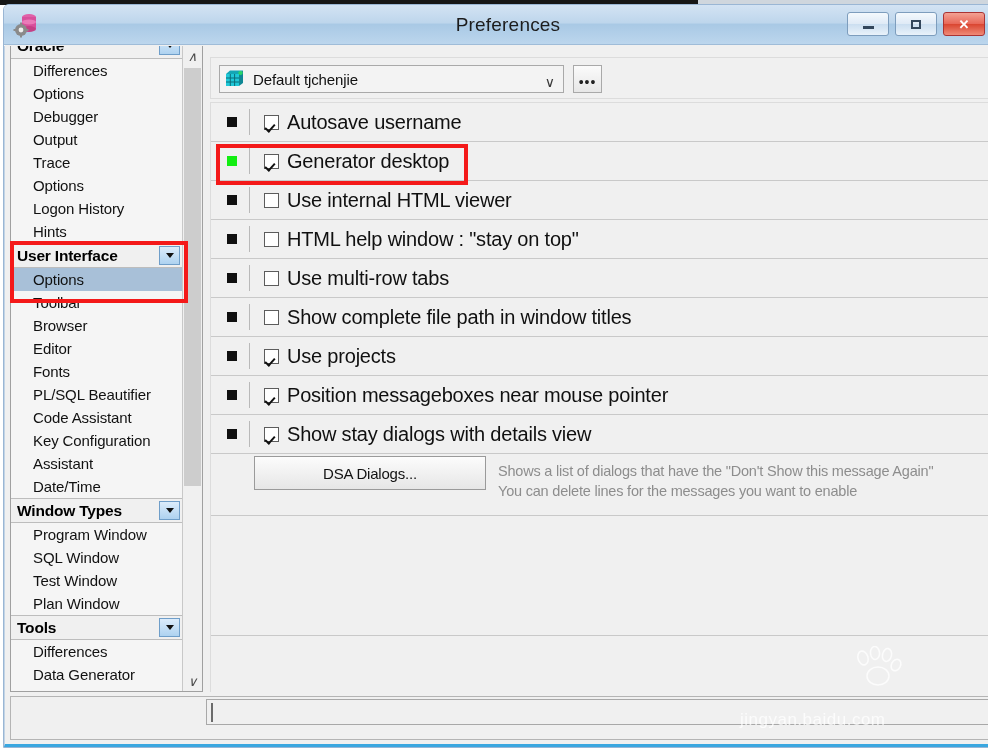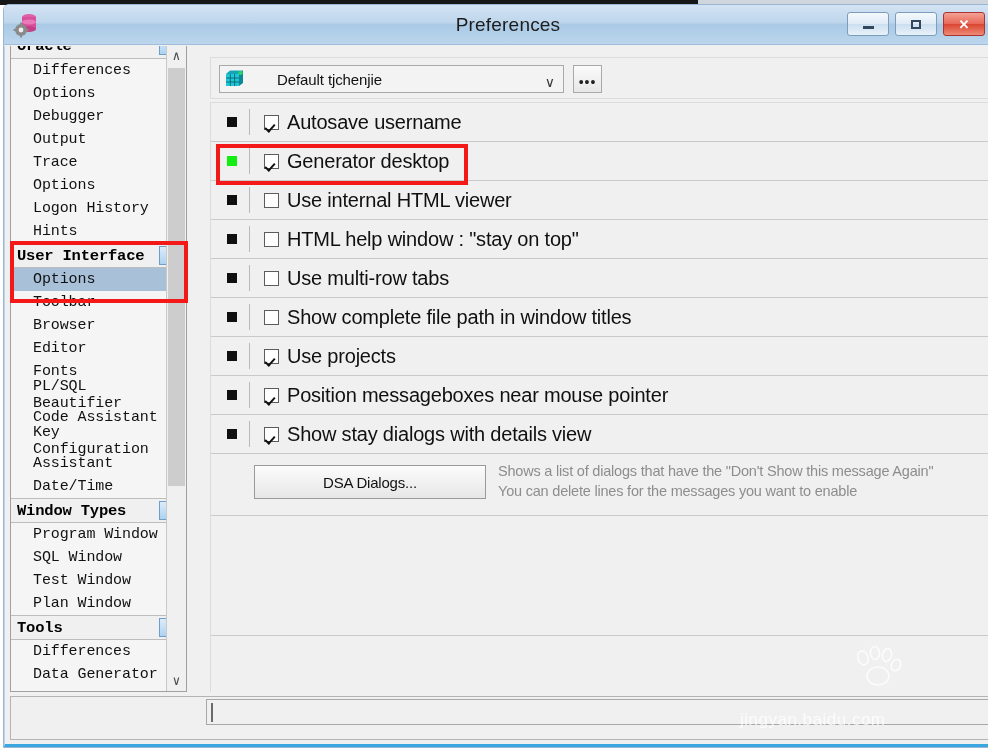--- a/index.html
+++ b/index.html
@@ -73,26 +73,25 @@
     background: #f0f0f0;
     border-left: 1px solid #c3d4e5;
     border-right: 1px solid #c3d4e5;
     border-bottom: 3px solid #3aa7e0;
   }
 
   
   #sidebar-wrap {
     position: absolute;
     left: 5px; top: 0px;
-    width: 177px; height: 646px;
+    width: 193px; height: 646px;
     background: #a21caf;
     border: 1px solid #a0a0a0;
     border-top: none;
     overflow: hidden;
-    font-family: Liberation Mono, monospace;
   }
   #sidebar-list {
     position: absolute;
     left: 0; top: 0; width: 172px; bottom: 0;
     background: #f5f5f5;
     overflow: hidden;
   }
   .cat {
     position: relative;
     height: 25px;
@@ -163,21 +162,21 @@
     position: absolute; left: 0; top: 11px;
     right: 8px; height: 42px;
     background: #f0f0f0;
     border: 1px solid #dcdcdc;
   }
   #profile-combo {
     position: absolute; left: 8px; top: 7px;
     width: 345px; height: 28px;
     background: #f3f3f3;
     border: 1px solid #a9a9a9;
-    display: flex; align-items: center; gap: 24px;
+    display: flex; align-items: center;
   }
   #profile-icon { width: 20px; height: 18px; margin-left: 5px; flex: none; }
   #profile-label {
     font-size: 15px; color: #111; margin-left: 8px;
     letter-spacing: -0.1px;
   }
   #profile-caret {
     position: absolute; right: 8px; top: 8px;
     font-size: 14px; color: #3a3a3a;
   }
@@ -240,21 +239,21 @@
   }
 
   
   #dsa-row {
     position: relative;
     height: 62px;
     background: #f0f0f0;
     border-bottom: 1px solid #c9c9c9;
   }
   #dsa-button {
-    position: absolute; left: 43px; top: 11px;
+    position: absolute; left: 43px; top: 2px;
     width: 232px; height: 34px;
     background: linear-gradient(to bottom,#fcfcfc,#e6e6e6);
     border: 1px solid #9a9a9a;
     display: flex; align-items: center; justify-content: center;
     font-size: 15px; color: #111;
     letter-spacing: -0.2px;
   }
   #dsa-desc {
     position: absolute; left: 287px; top: 7px; right: 0;
     font-size: 14.5px; color: #8d8d8d;

